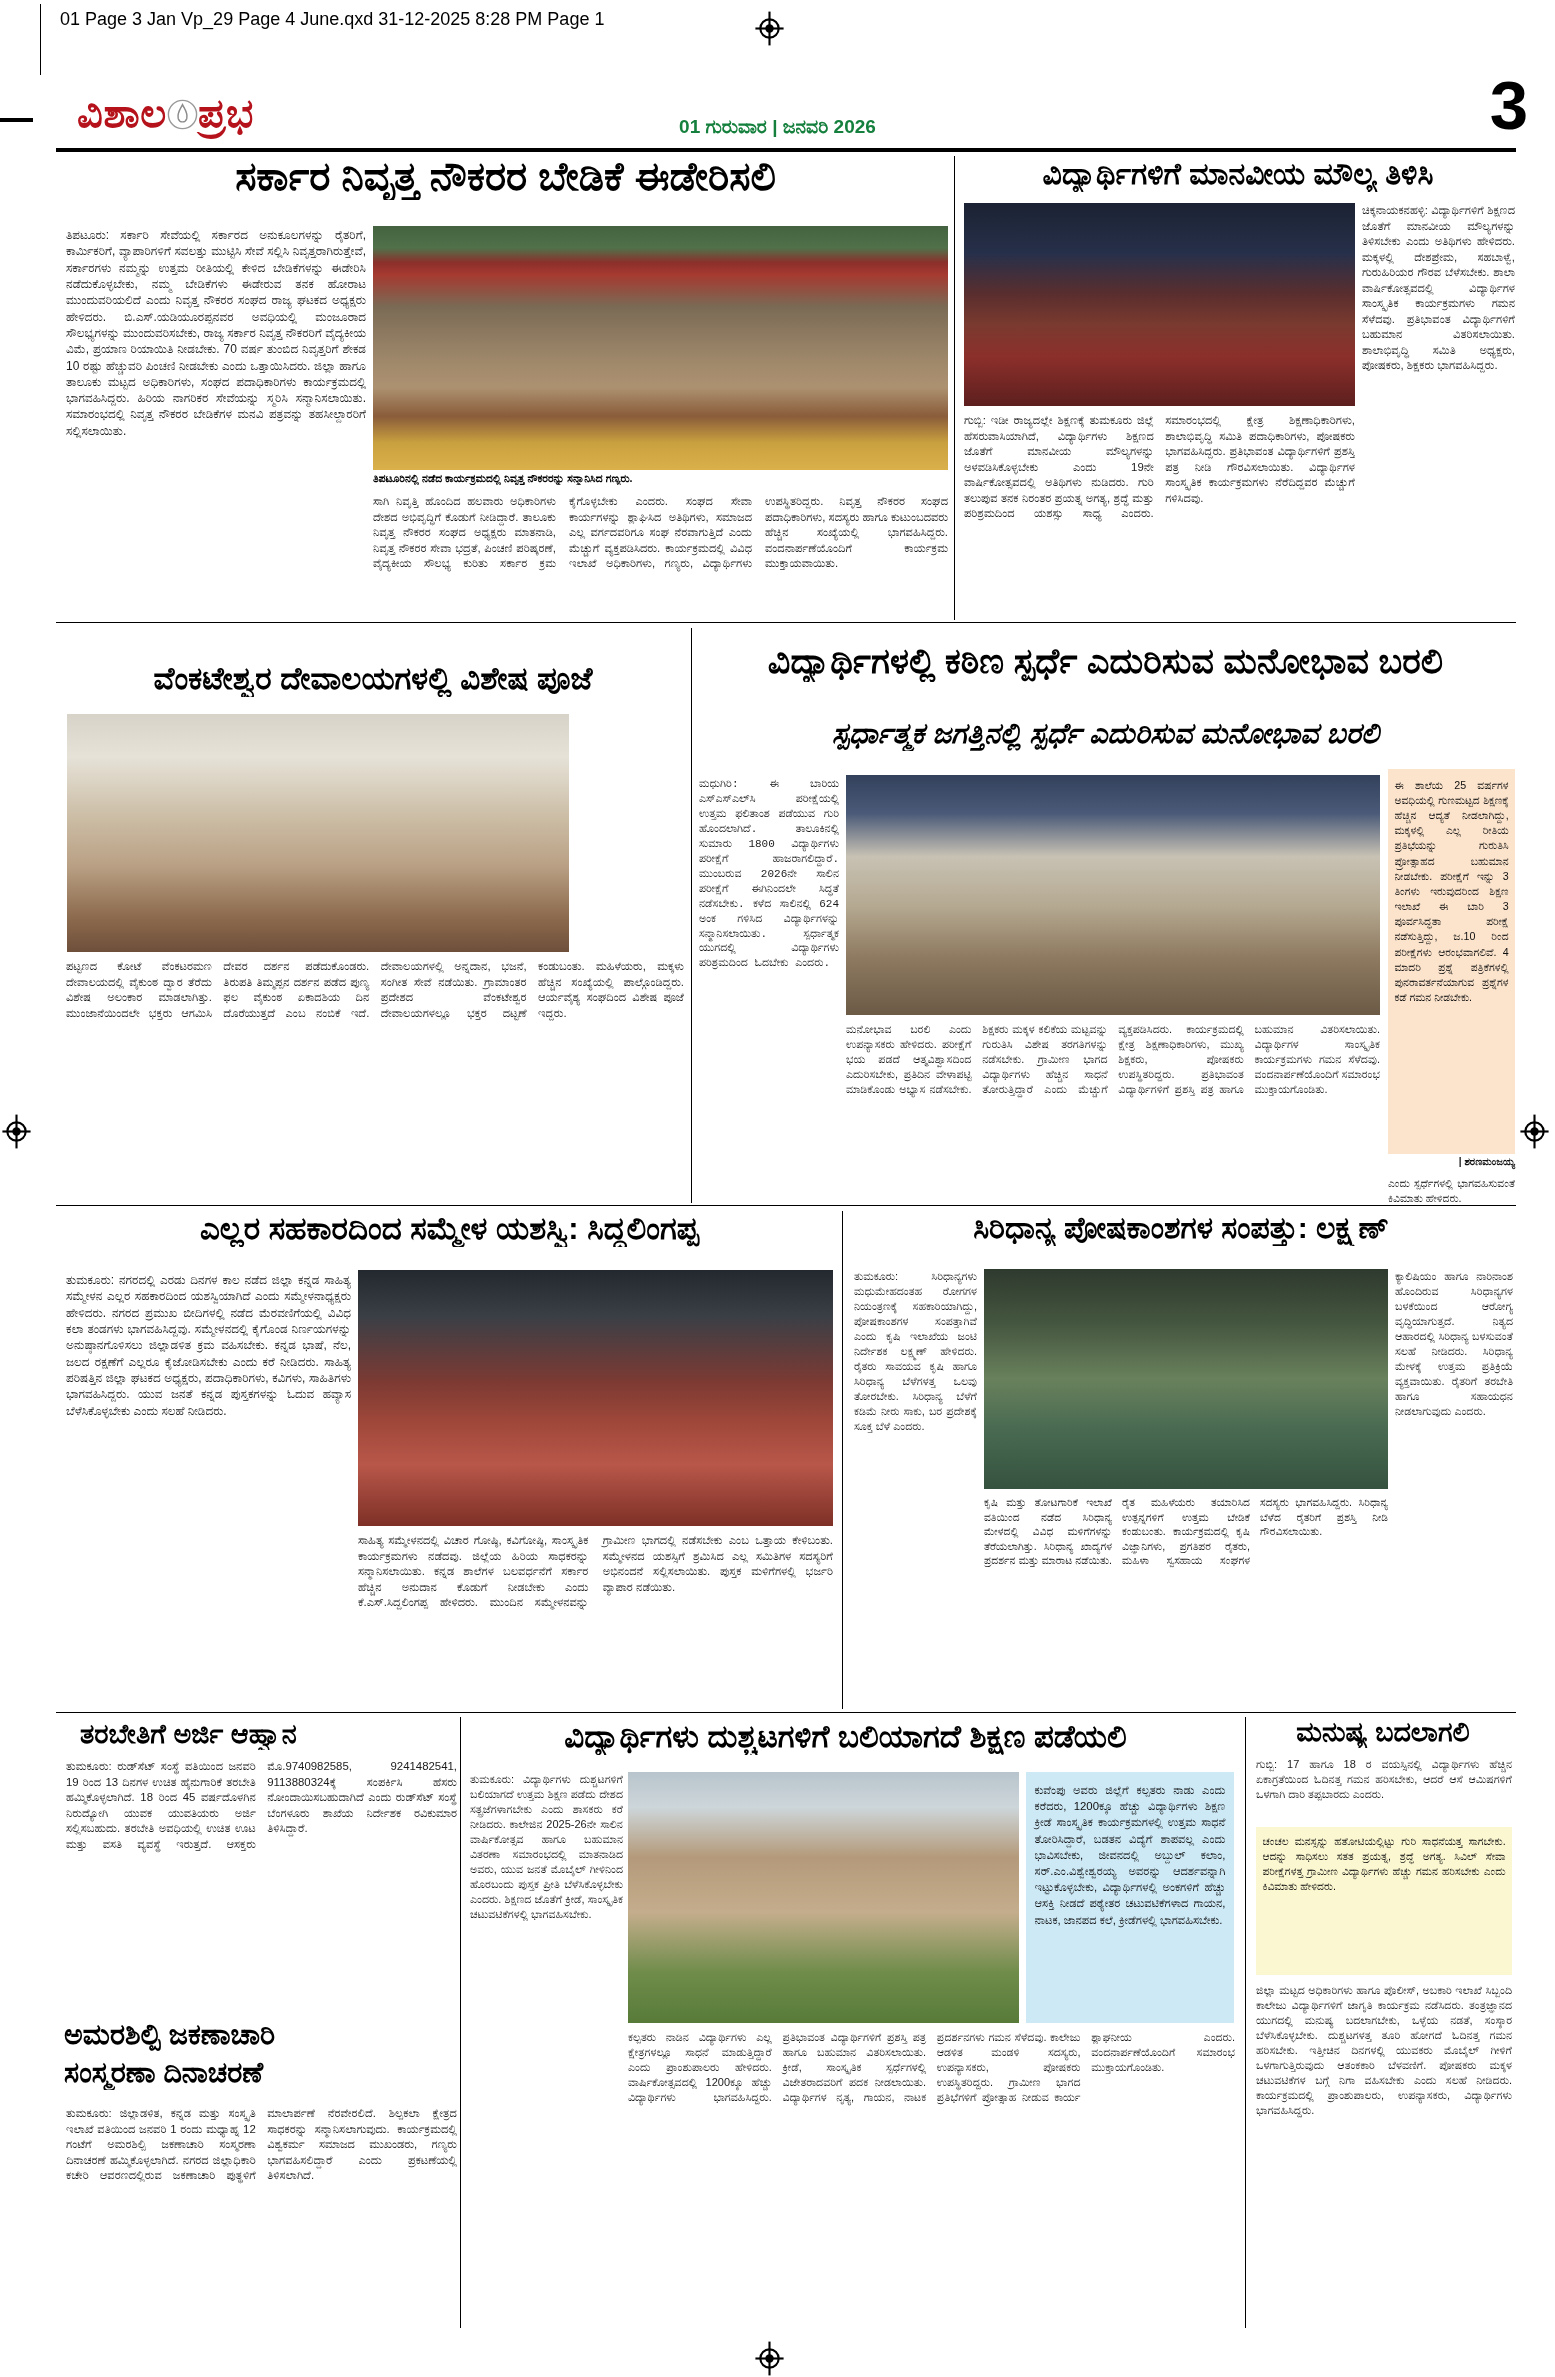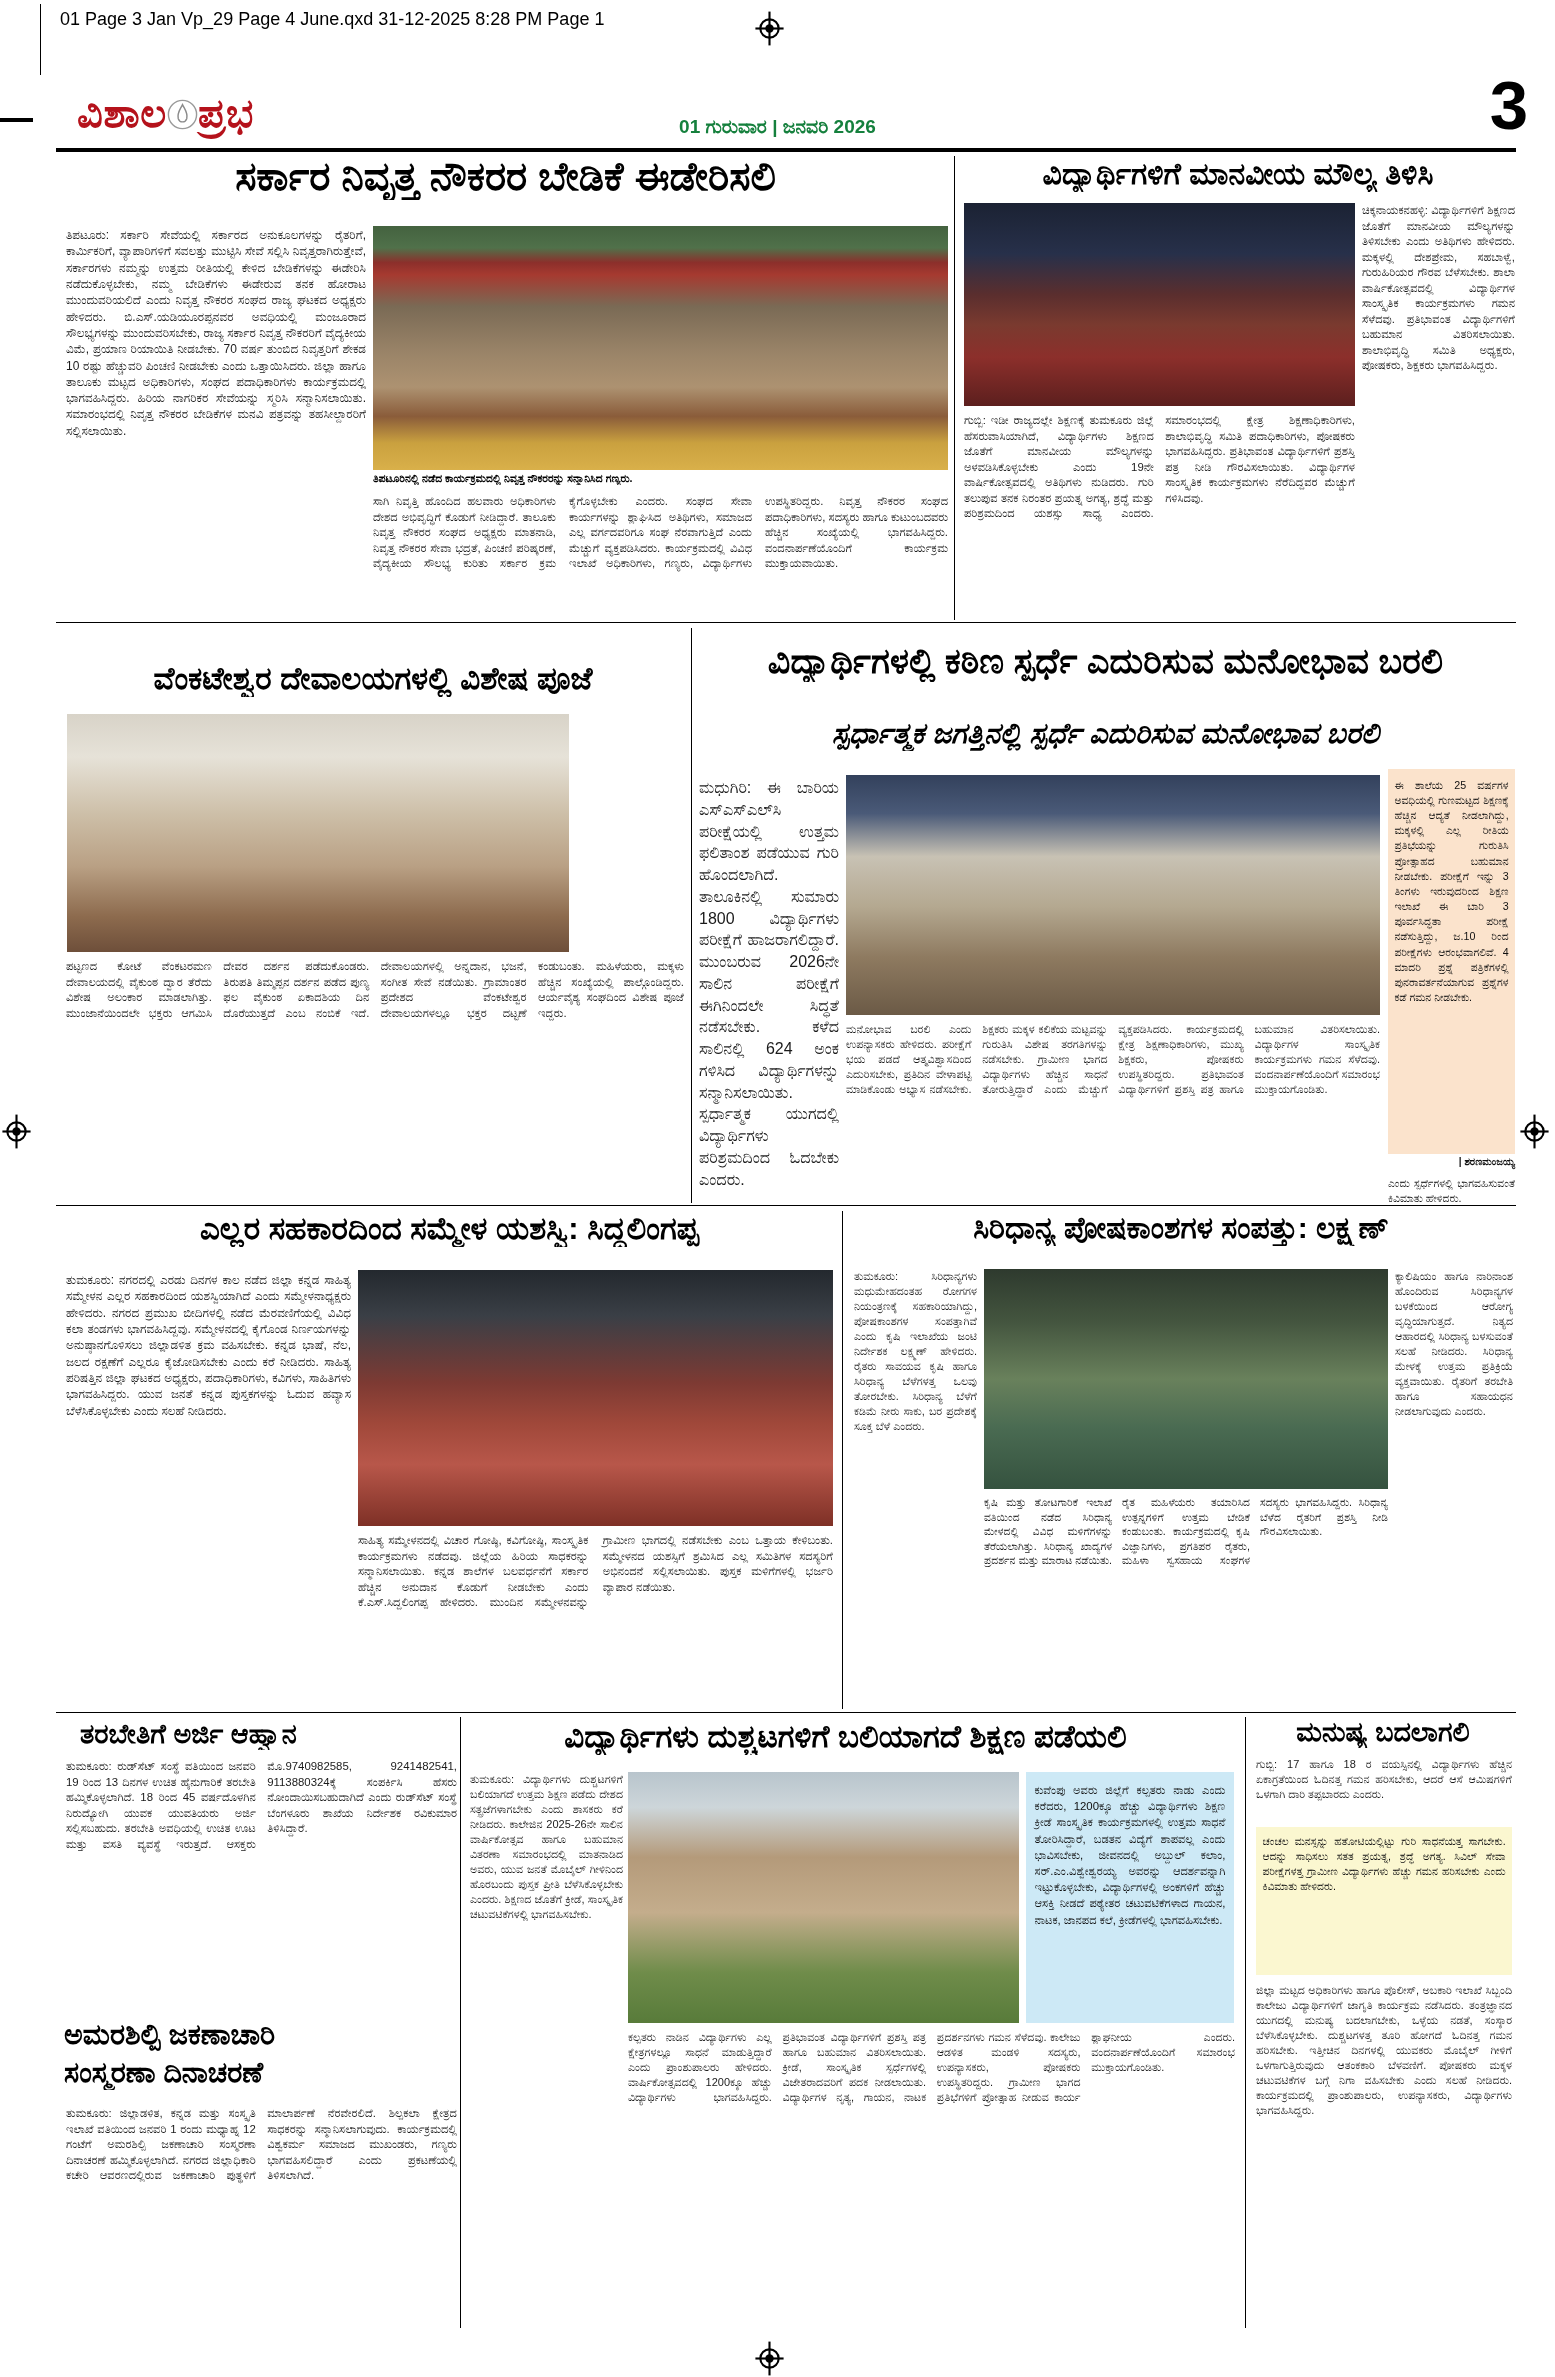--- a/index.html
+++ b/index.html
@@ -45,21 +45,21 @@
   #c-headline{left:61px;top:661px;width:624px;font-size:31px;}
   #c-photo{left:67px;top:714px;width:502px;height:238px;
     background:linear-gradient(180deg,#d8d3c8 0%,#e6e2d8 18%,#cdbfa8 42%,#b9a084 64%,#8d6b4e 85%,#6e4f3a 100%);}
   #c-col-right{left:577px;top:714px;width:107px;height:238px;font-size:11px;}
   #c-body-bottom{left:66px;top:959px;width:618px;height:238px;column-count:4;column-gap:11.4px;font-size:11.4px;}
   #div-c-d{left:691px;top:628px;height:575px;}
   #div-mid-low{left:56px;top:1205px;width:1460px;}
   
   #d-headline1{left:696px;top:641px;width:819px;font-size:35px;}
   #d-headline2{left:696px;top:717px;width:819px;font-size:28.5px;font-style:italic;}
-  #d-col-left{left:699px;top:777px;width:140px;height:424px;font-size:16px;}
+  #d-col-left{left:699px;top:777px;width:140px;height:424px;font-size:11px;font-family:Liberation Mono, monospace;}
   #d-photo{left:846px;top:775px;width:534px;height:240px;
     background:linear-gradient(180deg,#33415c 0%,#4a5a78 16%,#c8c2b4 34%,#b4a890 55%,#8e7a60 76%,#6b5a46 100%);}
   #d-peach{left:1388px;top:769px;width:127px;height:385px;background:#fbe3cc;padding:8.6px 6.4px;
     font-size:10.7px;line-height:1.42;text-align:justify;overflow:hidden;box-sizing:border-box;}
   #d-peach-sign{left:1388px;top:1156px;width:127px;font-size:10px;font-weight:700;text-align:right;}
   #d-footnote{left:1388px;top:1176px;width:127px;height:26px;font-size:10.7px;}
   #d-body-bottom{left:846px;top:1022px;width:534px;height:178px;column-count:4;column-gap:10.7px;font-size:11px;}
   
   #e-headline{left:61px;top:1211px;width:777px;font-size:31px;}
   #e-col-left{left:66px;top:1272px;width:285px;height:434px;font-size:12px;}

